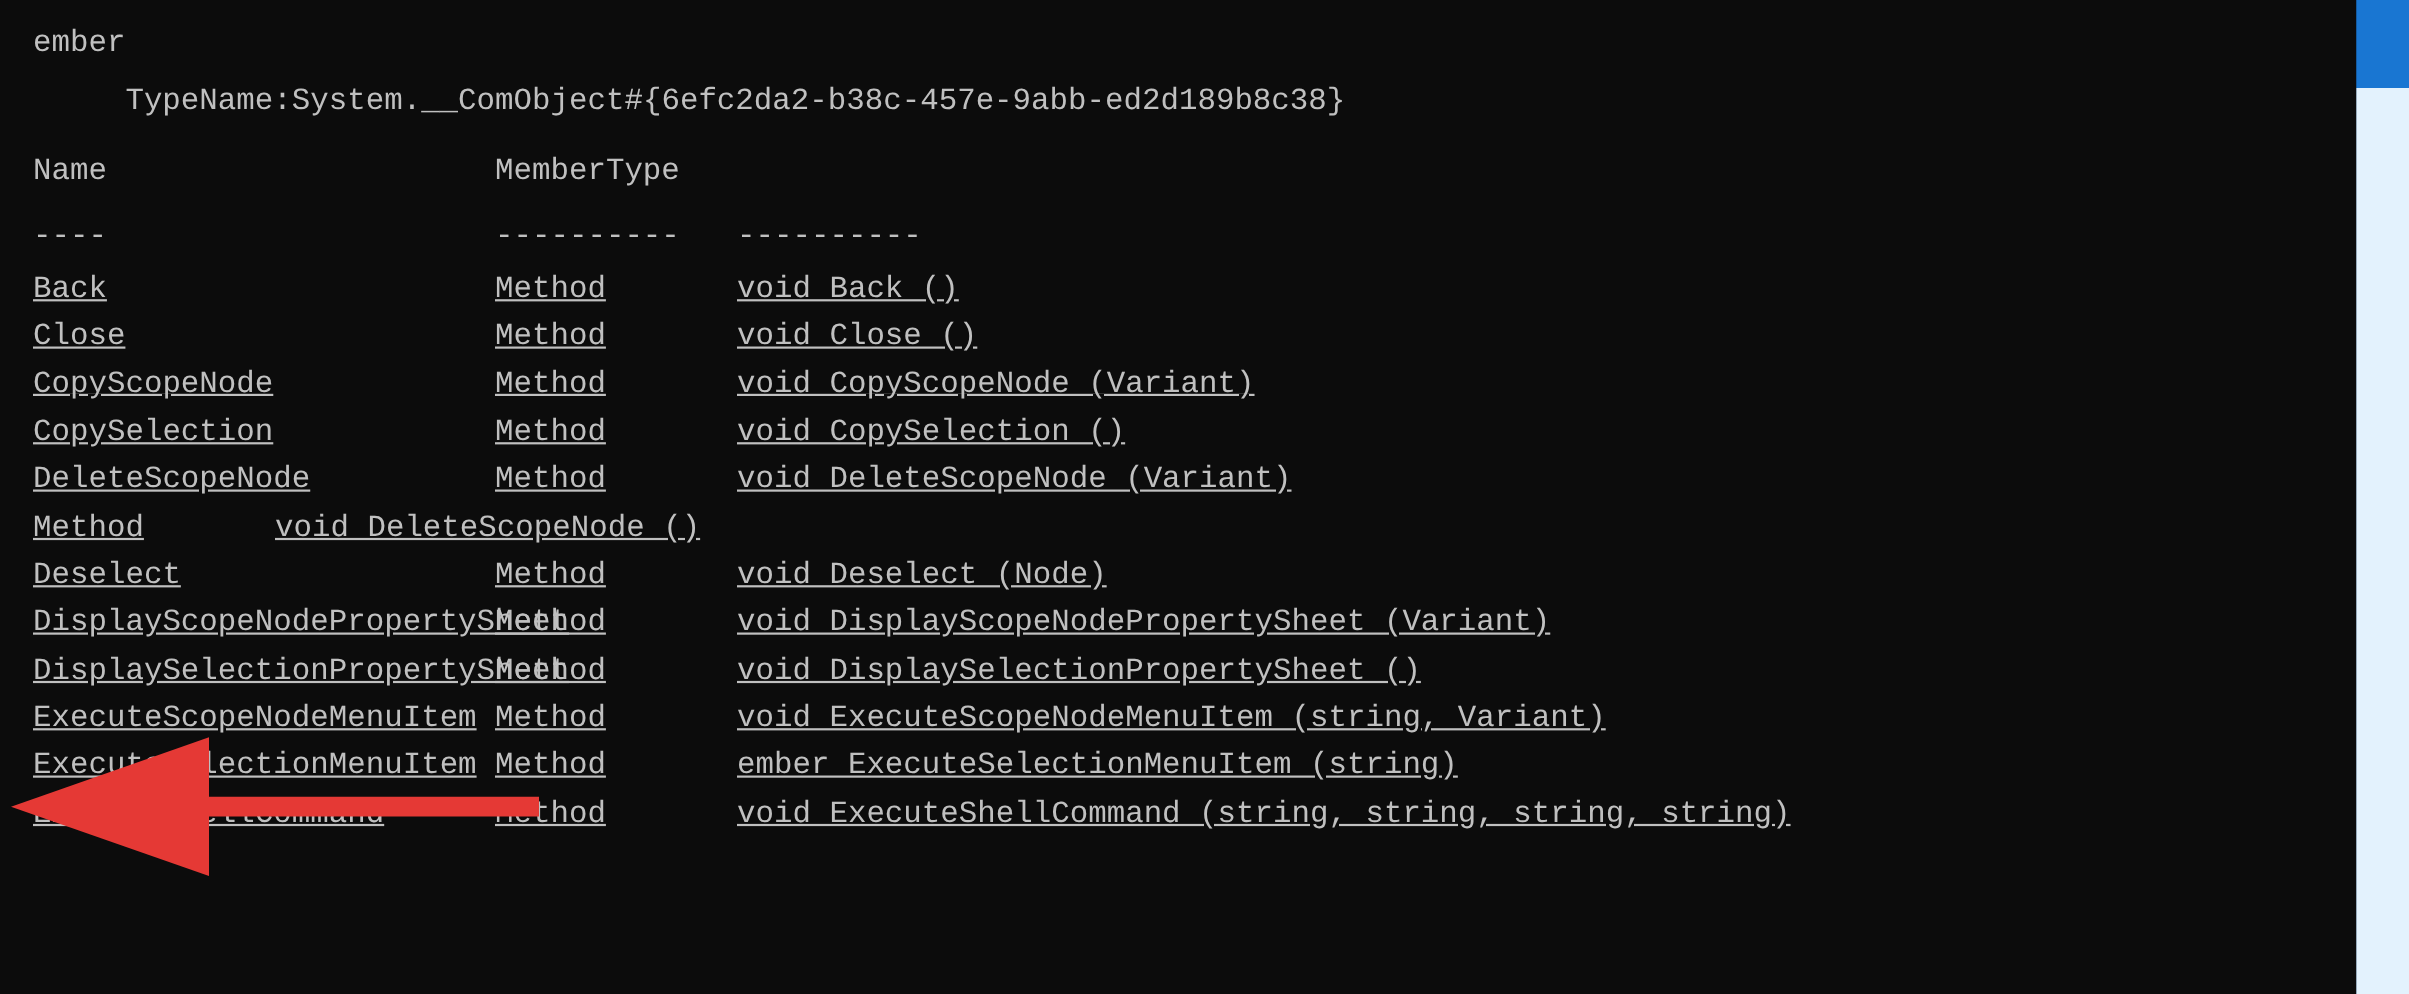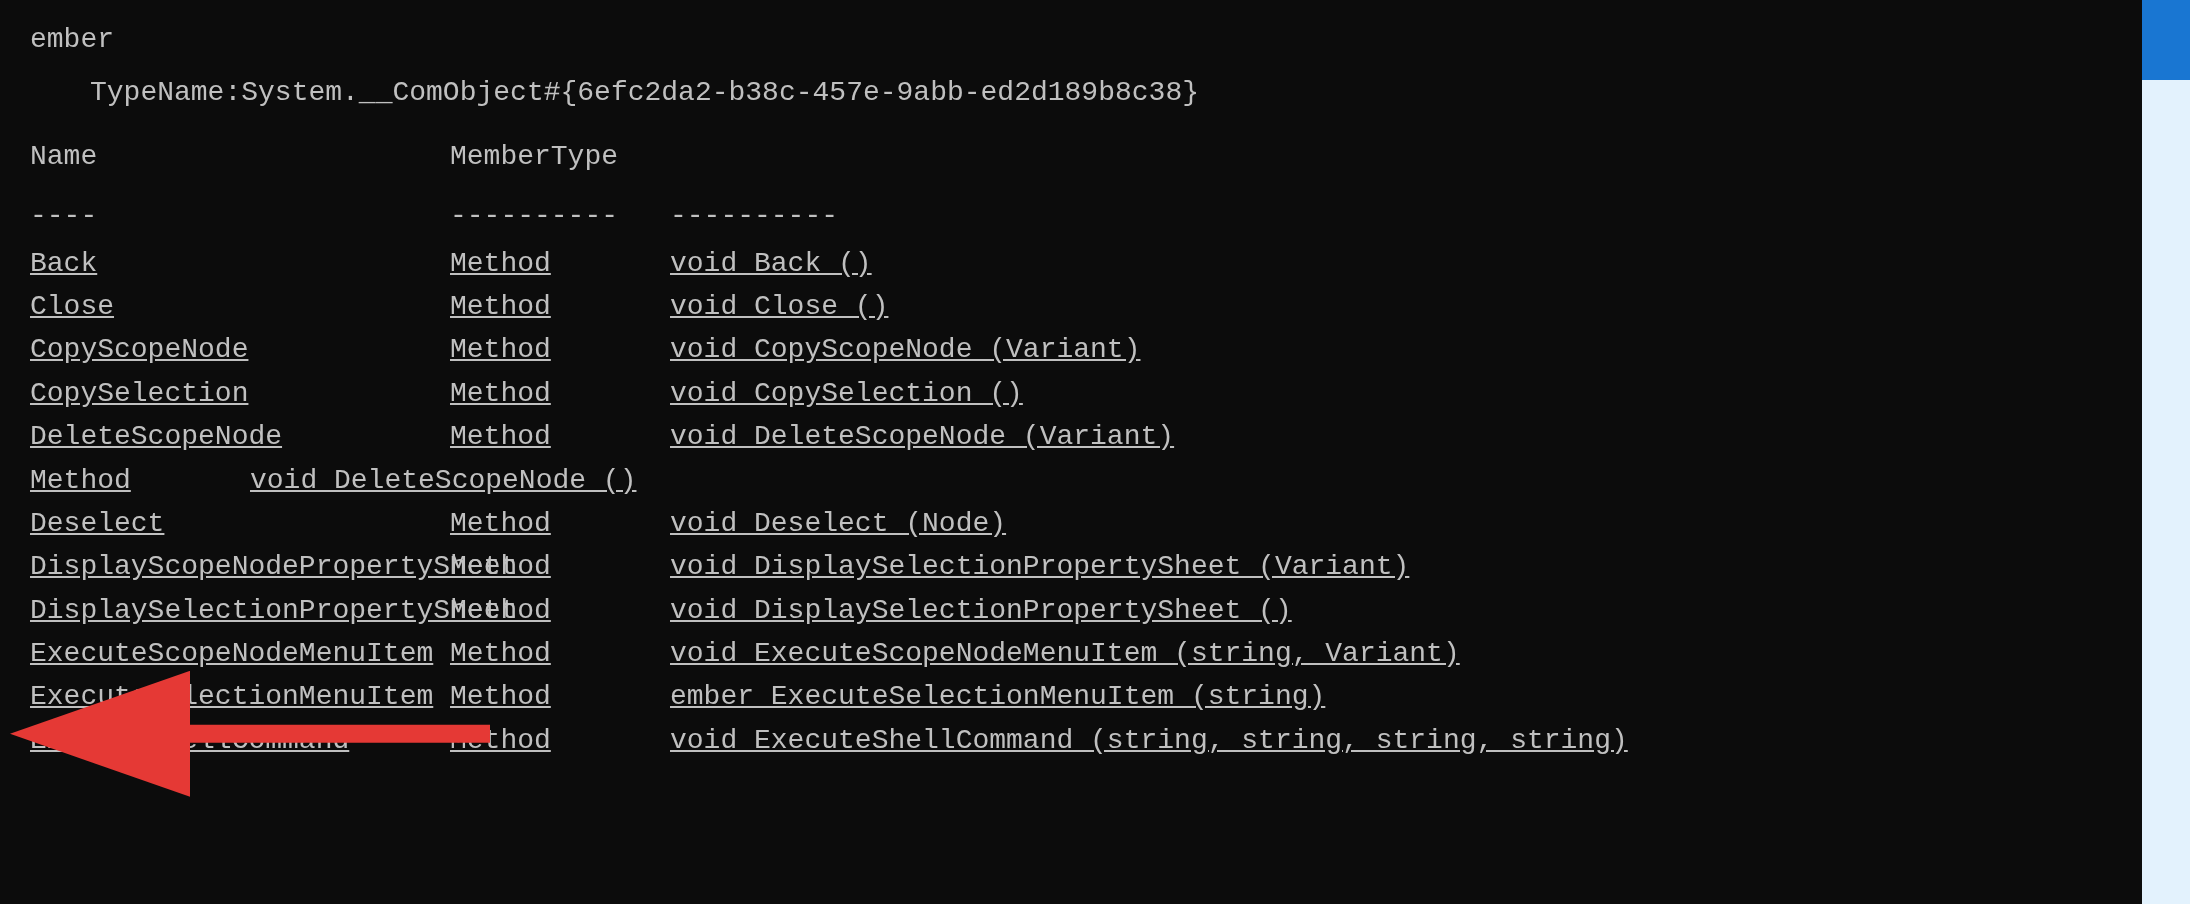--- a/index.html
+++ b/index.html
@@ -23,21 +23,21 @@
     .cmd-line {
       color: #c0c0c0;
       line-height: 1.55;
       white-space: pre-wrap;
       word-break: break-all;
       margin-bottom: 10px;
     }
     .cmd-line .cyan { color: #00bcd4; }
     .type-name-line {
       color: #c0c0c0;
-      margin: 8px 0 20px 60px;
+      margin: 8px 0 20px 84px;
       line-height: 1.55;
     }
     .table-container {
       margin-top: 4px;
     }
     .table-header {
       display: flex;
       color: #c0c0c0;
       line-height: 1.55;
       margin-bottom: 16px;
@@ -140,21 +140,21 @@
           <span class="col-def">void DeleteScopeNode ()</span>
         </div>
         <div class="table-row">
           <span class="col-name">Deselect</span>
           <span class="col-member">Method</span>
           <span class="col-def">void Deselect (Node)</span>
         </div>
         <div class="table-row">
           <span class="col-name">DisplayScopeNodePropertySheet</span>
           <span class="col-member">Method</span>
-          <span class="col-def">void DisplaySelectionPropertySheet (Variant)</span>
+          <span class="col-def">void DisplayScopeNodePropertySheet (Variant)</span>
         </div>
         <div class="table-row">
           <span class="col-name">DisplaySelectionPropertySheet</span>
           <span class="col-member">Method</span>
           <span class="col-def">void DisplaySelectionPropertySheet ()</span>
         </div>
         <div class="table-row">
           <span class="col-name">ExecuteScopeNodeMenuItem</span>
           <span class="col-member">Method</span>
           <span class="col-def">void ExecuteScopeNodeMenuItem (string, Variant)</span>

